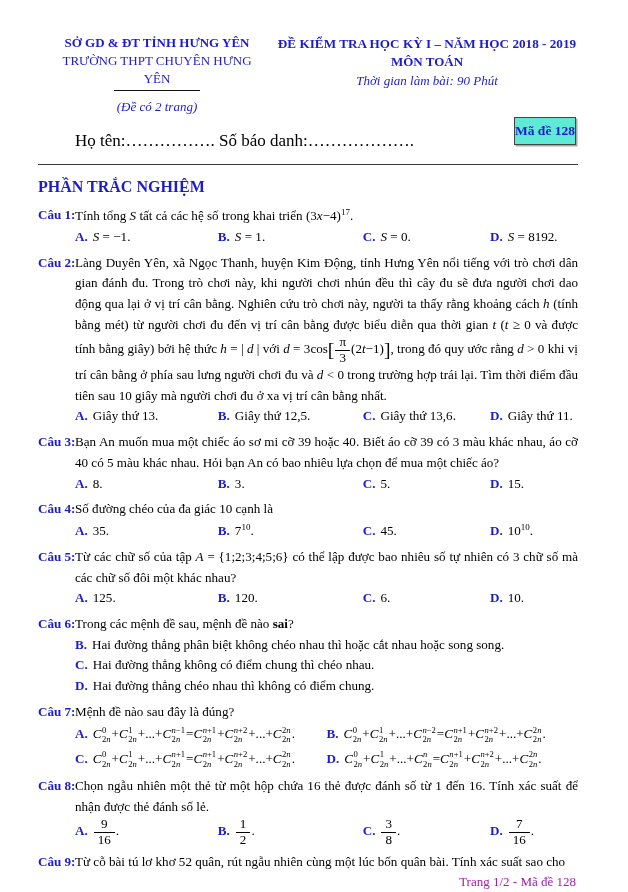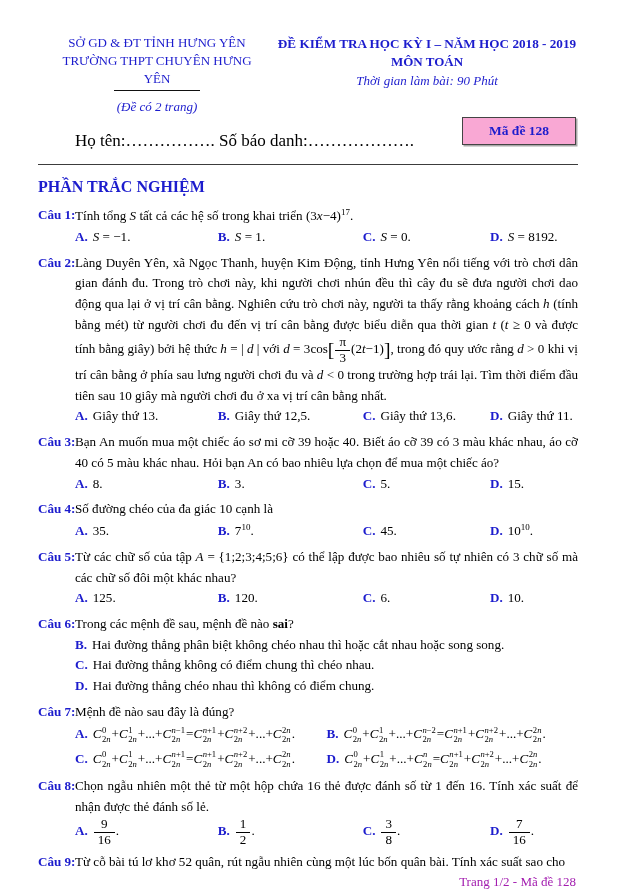--- a/index.html
+++ b/index.html
@@ -7,32 +7,32 @@
   html,body { background:#e8e8e8; }
   .page {
     width:628px; height:892px; margin:0 auto; background:var(--pagebg);
     position:relative; overflow:hidden; color:var(--ink);
     font-family:"Liberation Serif","DejaVu Serif",serif;
     padding:34px 50px 0 38px;
   }
   
   .hdr { display:flex; align-items:flex-start; }
   .hdr-left { width:238px; text-align:center; color:var(--blue); font-size:13px; line-height:1.4; }
-  .hdr-left .l1 { font-weight:normal; }
+  .hdr-left .l1 { font-weight:bold; }
   .hdr-left .l3 { display:inline-block; border-bottom:1.4px solid #111; padding:0 30px 1px 30px;text-align:center; }
   .hdr-right { flex:1; text-align:center; color:var(--blue); font-size:13px; line-height:1.45; }
   .hdr-right .t1 { font-weight:bold; font-size:13.2px; }
   .hdr-right .t2 { font-weight:bold; }
   .hdr-right .t3 { font-style:italic; }
   .hdr-mid { position:relative; margin-top:8px; min-height:58px; }
   .pages-note { width:238px; text-align:center; font-style:italic; color:var(--blue); font-size:13px; }
   .code-box {
     position:absolute; right:2px; top:18px; border:1px solid #444;
-    box-shadow:1.5px 1.5px 0 #aaa; padding:5px 26px;
-    color:var(--blue); font-weight:bold; font-size:13.5px; background:#f9a8d4;
+    box-shadow:1.5px 1.5px 0 #aaa; padding:5px 0;
+    color:var(--blue); font-weight:bold; font-size:13.5px; background:#5eead4;
   }
   .name-line { margin-top:16px; padding-left:37px; font-size:17px; }
   .hdr-rule { border:none; border-top:1.6px solid #3c3c3c; margin-top:7px; }
   
   .section-title { color:var(--blue); font-weight:bold; font-size:16px; margin:13px 0 9px 0; }
   .q { position:relative; padding-left:37px; font-size:13.1px; line-height:1.58; margin-bottom:5px; }
   .q-label { position:absolute; left:0; top:0; color:var(--blue); font-weight:bold; white-space:nowrap; }
   .q-body { text-align:justify; }
   .okey { color:var(--blue); font-weight:bold; margin-right:5px; }
   .opts.row4 { display:flex; align-items:center; }

